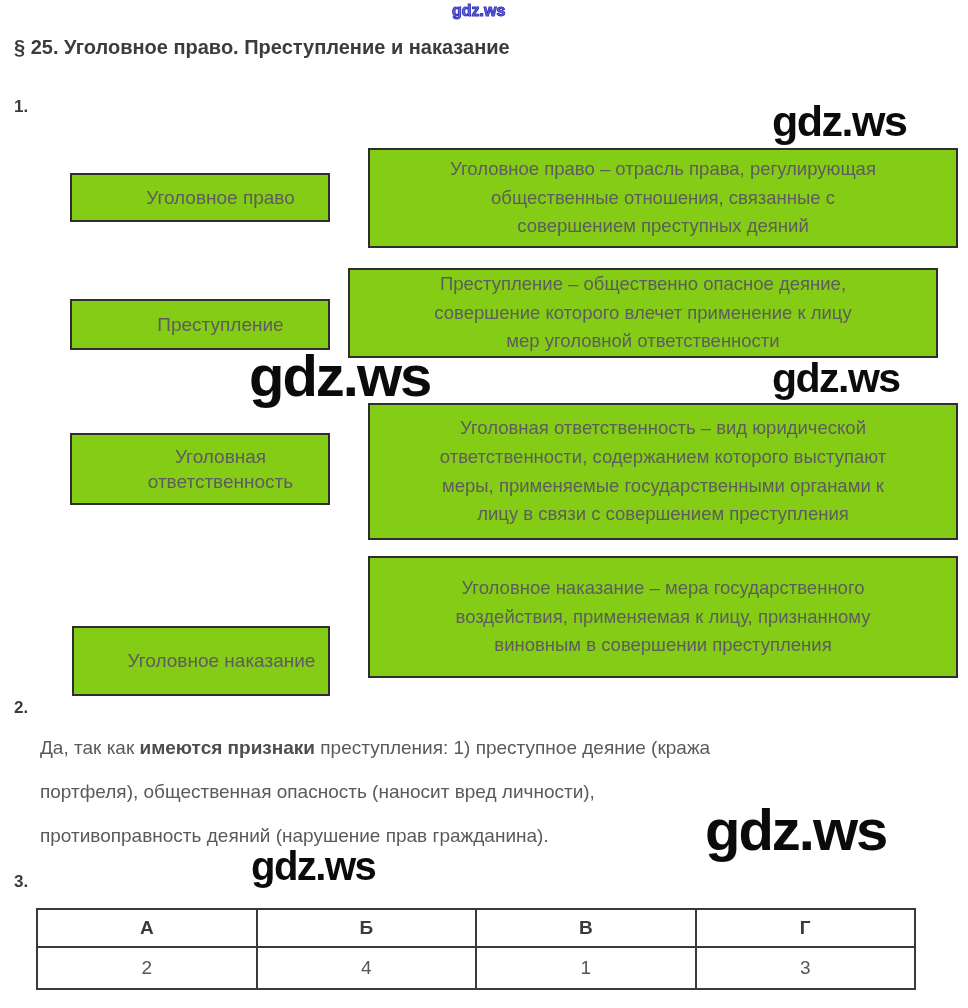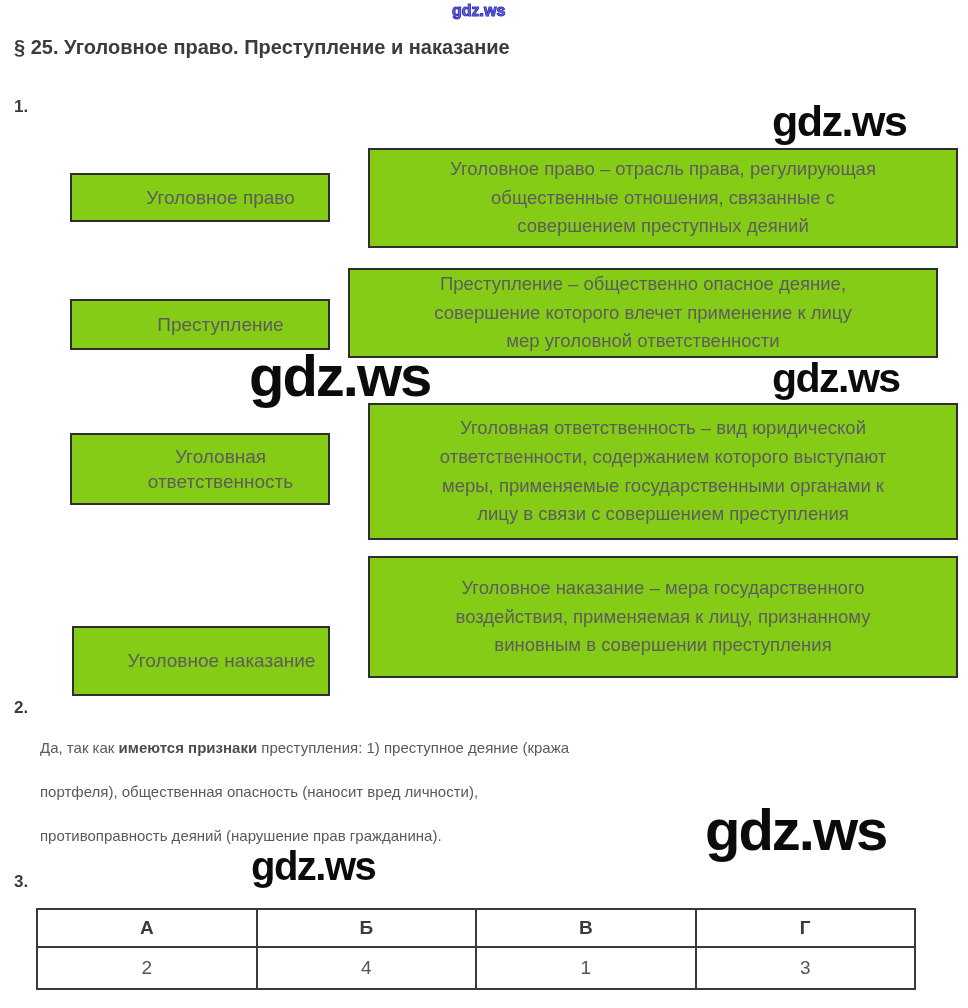--- a/index.html
+++ b/index.html
@@ -40,21 +40,21 @@
   #def1  { left:368px; top:148px; width:590px; height:100px; }
   #term2 { left:70px;  top:299px; width:260px; height:51px; }
   #def2  { left:348px; top:268px; width:590px; height:90px; }
   #term3 { left:70px;  top:433px; width:260px; height:72px; }
   #def3  { left:368px; top:403px; width:590px; height:137px; }
   #term4 { left:72px;  top:578px; width:258px; height:70px;margin-top:48px; }
   #def4  { left:368px; top:556px; width:590px; height:122px; }
 
   
   .answer2 { position:absolute; left:40px; top:726px; width:880px;
-        font-size:15px; color:#5a5a5a; }
+        font-size:19px; color:#5a5a5a; }
   .answer2 .pline { height:44px; line-height:44px; white-space:nowrap; }
   .answer2 .semi { font-weight:bold; color:#4d4d4d; }
 
   
   .answer-table { position:absolute; left:36px; top:908px; width:880px;
         border-collapse:collapse; table-layout:fixed; }
   .answer-table th, .answer-table td {
         border:2px solid #3a3a3a; text-align:center; }
   .answer-table th { height:38px; font-size:19px; font-weight:bold; color:#3b3b3b; }
   .answer-table td { height:42px; font-size:19px; font-weight:normal; color:#555555; }

